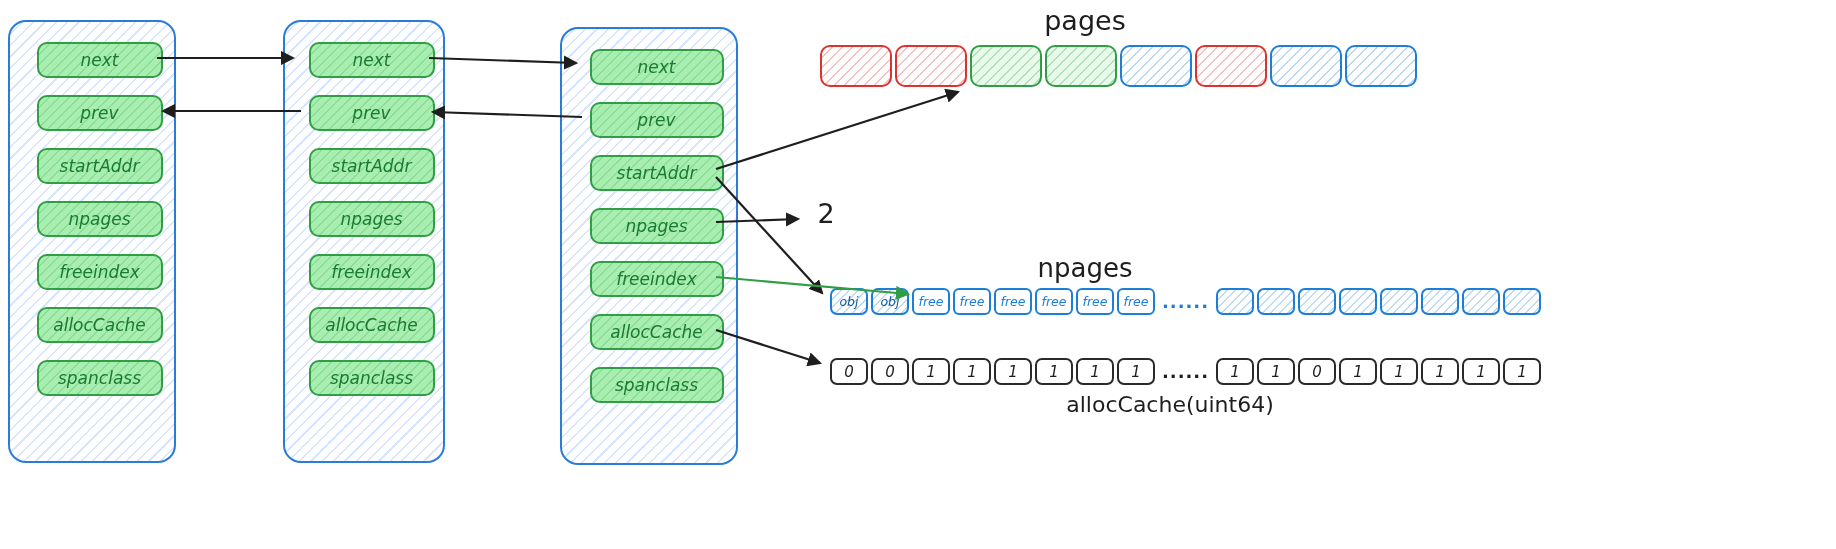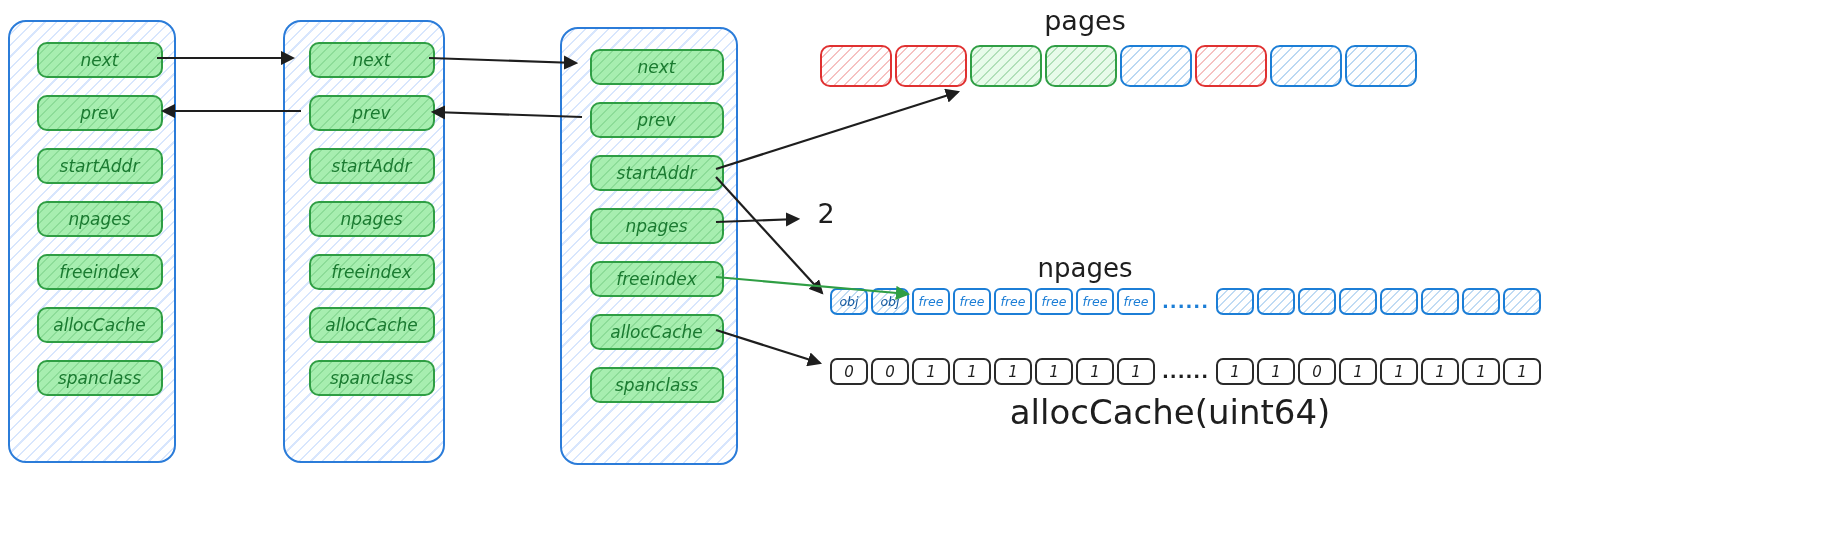--- a/index.html
+++ b/index.html
@@ -31,21 +31,21 @@
     color:#1a7a30; font-size:17px; font-style:italic;margin-left:15px;
   }
   .node-3 .field { width:134px; }
 
   
   .pages-title, .objects-title, .alloc-title, .npages-value {
     position:absolute; color:#1e1e1e; text-align:center;
   }
   .pages-title   { left:960px; top:5px;   width:250px; font-size:27px; }
   .objects-title { left:960px; top:253px; width:250px; font-size:26px; }
-  .alloc-title   { left:990px; top:392px; width:360px; font-size:34px; }
+  .alloc-title   { left:990px; top:392px; width:360px; font-size:22px; }
   .npages-value  { left:806px; top:198px; width:40px;  font-size:27px; }
 
   .pages-blocks { position:absolute; left:820px; top:45px; display:flex; gap:3px; }
   .page-block {
     width:72px; height:42px; box-sizing:border-box; border-radius:10px;
     border:2px solid; background-color:#ffffff;
   }
   .page-block.red {
     border-color:#e03131;
     background-image:repeating-linear-gradient(135deg, rgba(224,49,49,0.30) 0px, rgba(224,49,49,0.30) 1.4px, transparent 1.4px, transparent 7px);

